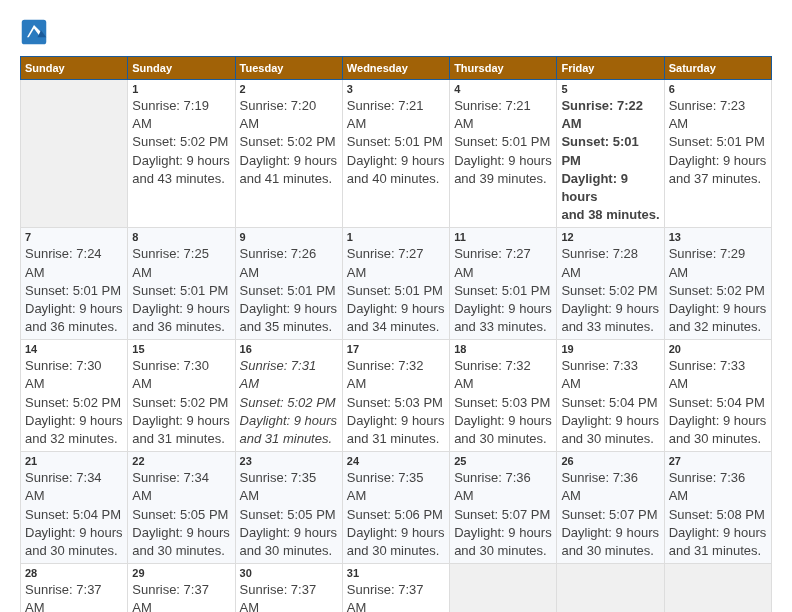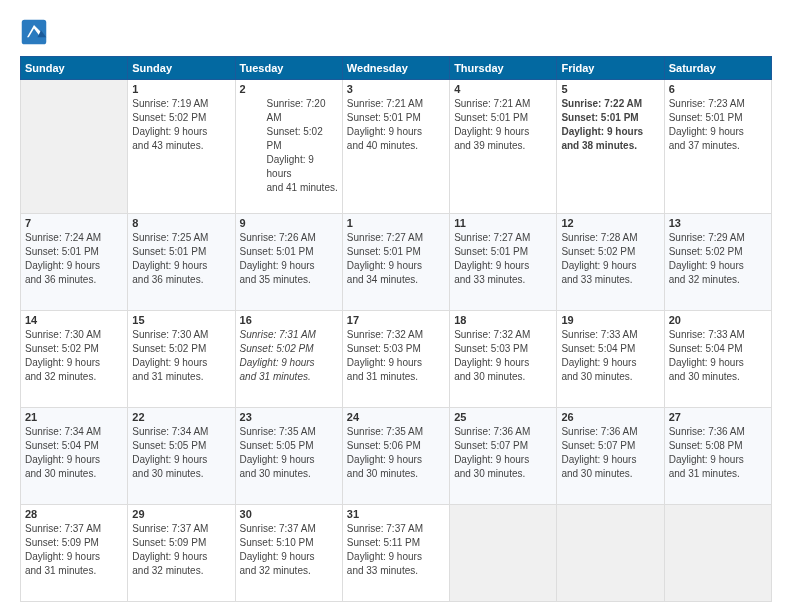--- a/index.html
+++ b/index.html
@@ -53,21 +53,21 @@
       color: #555;
     }
     .calendar {
       flex: 1;
       border: 1px solid #ccc;
       border-collapse: collapse;
       width: 100%;
       table-layout: fixed;
     }
     .calendar th {
-      background: #0369a1;
+      background: #a16207;
       color: #fff;
       font-size: 11px;
       font-weight: bold;
       padding: 5px 4px;
       text-align: left;
       border: 1px solid #1a5a9a;
     }
     .calendar td {
       vertical-align: top;
       border: 1px solid #ddd;
@@ -81,21 +81,21 @@
       background: #f7f9fc;
     }
     .day-num {
       font-size: 11px;
       font-weight: bold;
       color: #333;
       display: block;
       margin-bottom: 2px;
     }
     .day-info {
-      font-size: 10px;
+      font-size: 13px;
       color: #444;
       line-height: 1.4;
     }
     .empty-cell {
       background: #f0f0f0 !important;
     }
   </style>
 </head>
 <body>
 
@@ -135,21 +135,21 @@
           <td class="empty-cell"></td>
           <td>
             <span class="day-num">1</span>
             <div class="day-info" style="white-space: pre-line;">Sunrise: 7:19 AM
 Sunset: 5:02 PM
 Daylight: 9 hours
 and 43 minutes.</div>
           </td>
           <td>
             <span class="day-num">2</span>
-            <div class="day-info" style="white-space: pre-line; margin-left: 27px;">Sunrise: 7:20 AM
+            <div class="day-info" style="white-space: pre-line;">Sunrise: 7:20 AM
 Sunset: 5:02 PM
 Daylight: 9 hours
 and 41 minutes.</div>
           </td>
           <td>
             <span class="day-num">3</span>
             <div class="day-info" style="white-space: pre-line;">Sunrise: 7:21 AM
 Sunset: 5:01 PM
 Daylight: 9 hours
 and 40 minutes.</div>

